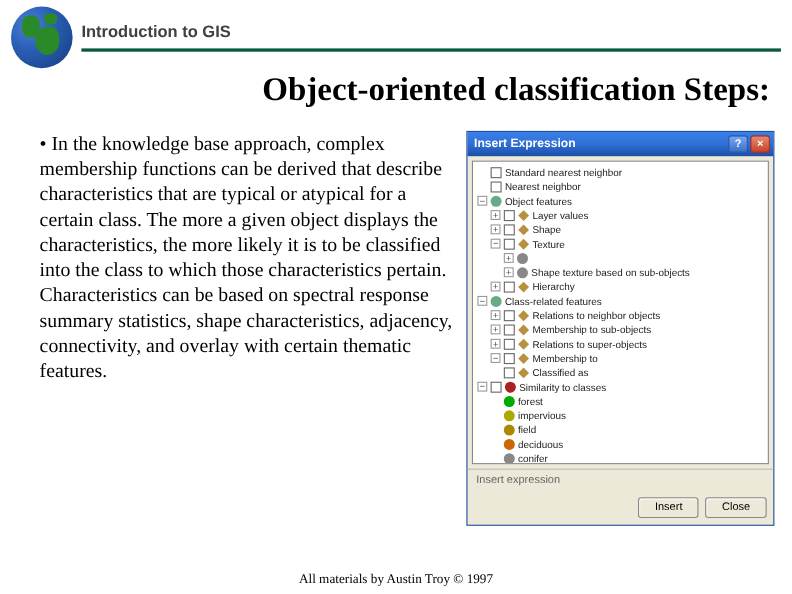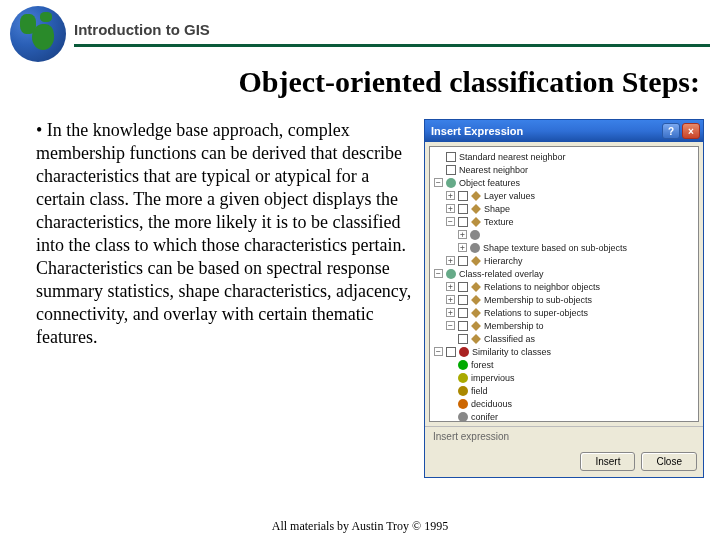--- a/index.html
+++ b/index.html
@@ -190,21 +190,21 @@
           </div>
           <div class="node i1">
             <span class="box">+</span>
             <span class="ck"></span>
             <span class="ic ic-diamond"></span>
             <span>Hierarchy</span>
           </div>
           <div class="node i0">
             <span class="box">−</span>
             <span class="ic ic-circle" style="background:#6a8"></span>
-            <span>Class-related overlay</span>
+            <span>Class-related features</span>
           </div>
           <div class="node i1">
             <span class="box">+</span>
             <span class="ck"></span>
             <span class="ic ic-diamond"></span>
             <span>Relations to neighbor objects</span>
           </div>
           <div class="node i1">
             <span class="box">+</span>
             <span class="ck"></span>
@@ -263,13 +263,13 @@
         </div>
       <div class="statuslabel">Insert expression</div>
       <div class="buttons">
         <button class="dlgbtn">Insert</button>
         <button class="dlgbtn">Close</button>
       </div>
     </div>
   </div>
 </div>
 
-<div class="footer">All materials by Austin Troy © 1995</div>
+<div class="footer">All materials by Austin Troy © 1997</div>
 
 </body></html>

